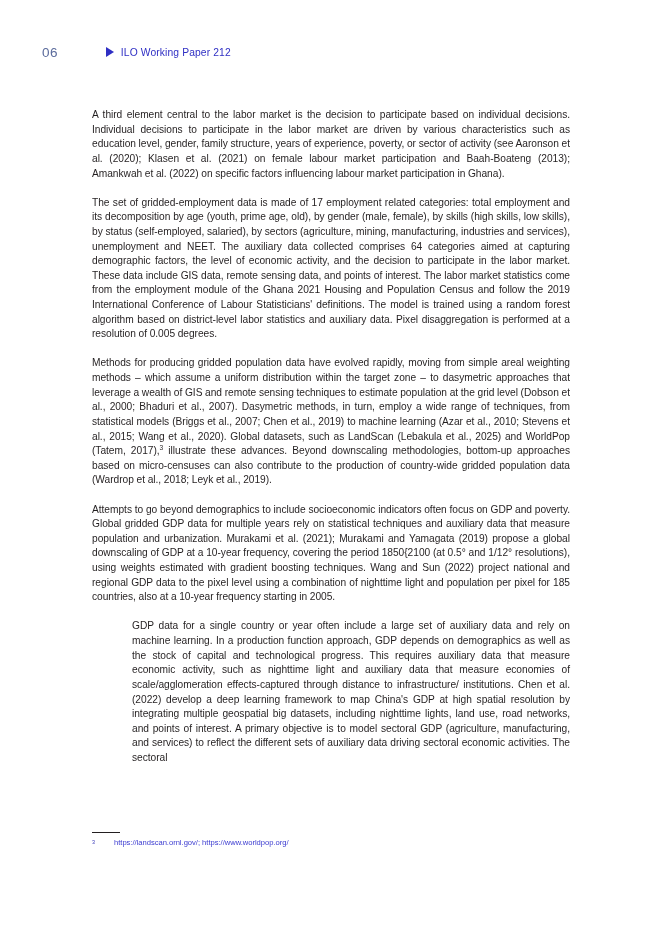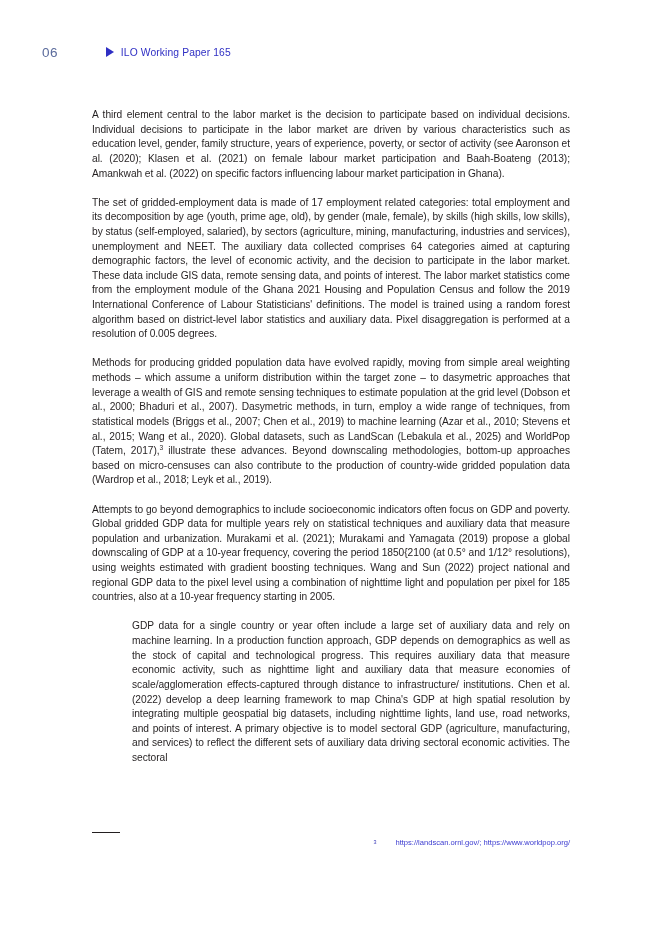--- a/index.html
+++ b/index.html
@@ -90,21 +90,20 @@
     width: 28px;
     height: 1px;
     background: #231f20;
     margin-bottom: 5px;
   }
   .footnote-line {
     display: flex;
     align-items: flex-start;
     font-size: 7.6px;
     line-height: 10px;
-    justify-content: flex-end;
   }
   .footnote-marker {
     color: #3a3ab8;
     font-size: 5.4px;
     line-height: 9px;
     width: 22px;
     flex: none;
   }
   .footnote-text {
     color: #3b3bd0;
@@ -113,21 +112,21 @@
   }
 </style>
 </head>
 <body>
 
 <div class="page">
 
   <div class="running-header">
     <span class="folio">06</span>
     <span class="header-marker"></span>
-    <span class="header-title">ILO Working Paper 165</span>
+    <span class="header-title">ILO Working Paper 212</span>
   </div>
 
   <div class="text-column">
 
     <p class="para">A third element central to the labor market is the decision to participate based on individual decisions. Individual decisions to participate in the labor market are driven by various characteristics such as education level, gender, family structure, years of experience, poverty, or sector of activity (see Aaronson et al. (2020); Klasen et al. (2021) on female labour market participation and Baah-Boateng (2013); Amankwah et al. (2022) on specific factors influencing labour market participation in Ghana).</p>
 
     <p class="para">The set of gridded-employment data is made of 17 employment related categories: total employment and its decomposition by age (youth, prime age, old), by gender (male, female), by skills (high skills, low skills), by status (self-employed, salaried), by sectors (agriculture, mining, manufacturing, industries and services), unemployment and NEET. The auxiliary data collected comprises 64 categories aimed at capturing demographic factors, the level of economic activity, and the decision to participate in the labor market. These data include GIS data, remote sensing data, and points of interest. The labor market statistics come from the employment module of the Ghana 2021 Housing and Population Census and follow the 2019 International Conference of Labour Statisticians' definitions. The model is trained using a random forest algorithm based on district-level labor statistics and auxiliary data. Pixel disaggregation is performed at a resolution of 0.005 degrees.</p>
 
     <p class="para">
       <span>Methods for producing gridded population data have evolved rapidly, moving from simple areal weighting methods – which assume a uniform distribution within the target zone – to dasymetric approaches that leverage a wealth of GIS and remote sensing techniques to estimate population at the grid level (Dobson et al., 2000; Bhaduri et al., 2007). Dasymetric methods, in turn, employ a wide range of techniques, from statistical models (Briggs et al., 2007; Chen et al., 2019) to machine learning (Azar et al., 2010; Stevens et al., 2015; Wang et al., 2020). Global datasets, such as LandScan (Lebakula et al., 2025) and WorldPop (Tatem, 2017),</span><sup>3</sup><span> illustrate these advances. Beyond downscaling methodologies, bottom-up approaches based on micro-censuses can also contribute to the production of country-wide gridded population data (Wardrop et al., 2018; Leyk et al., 2019).</span>

